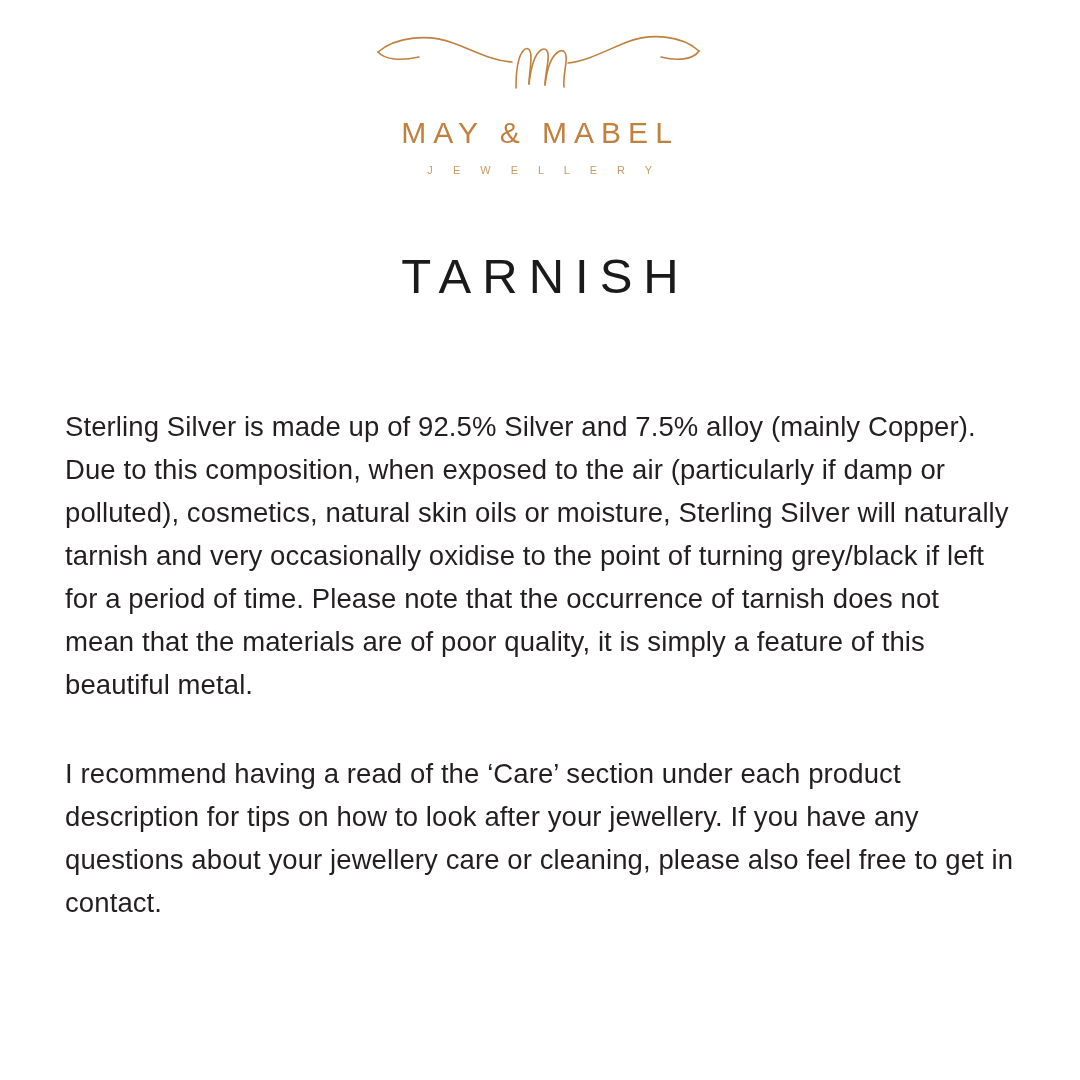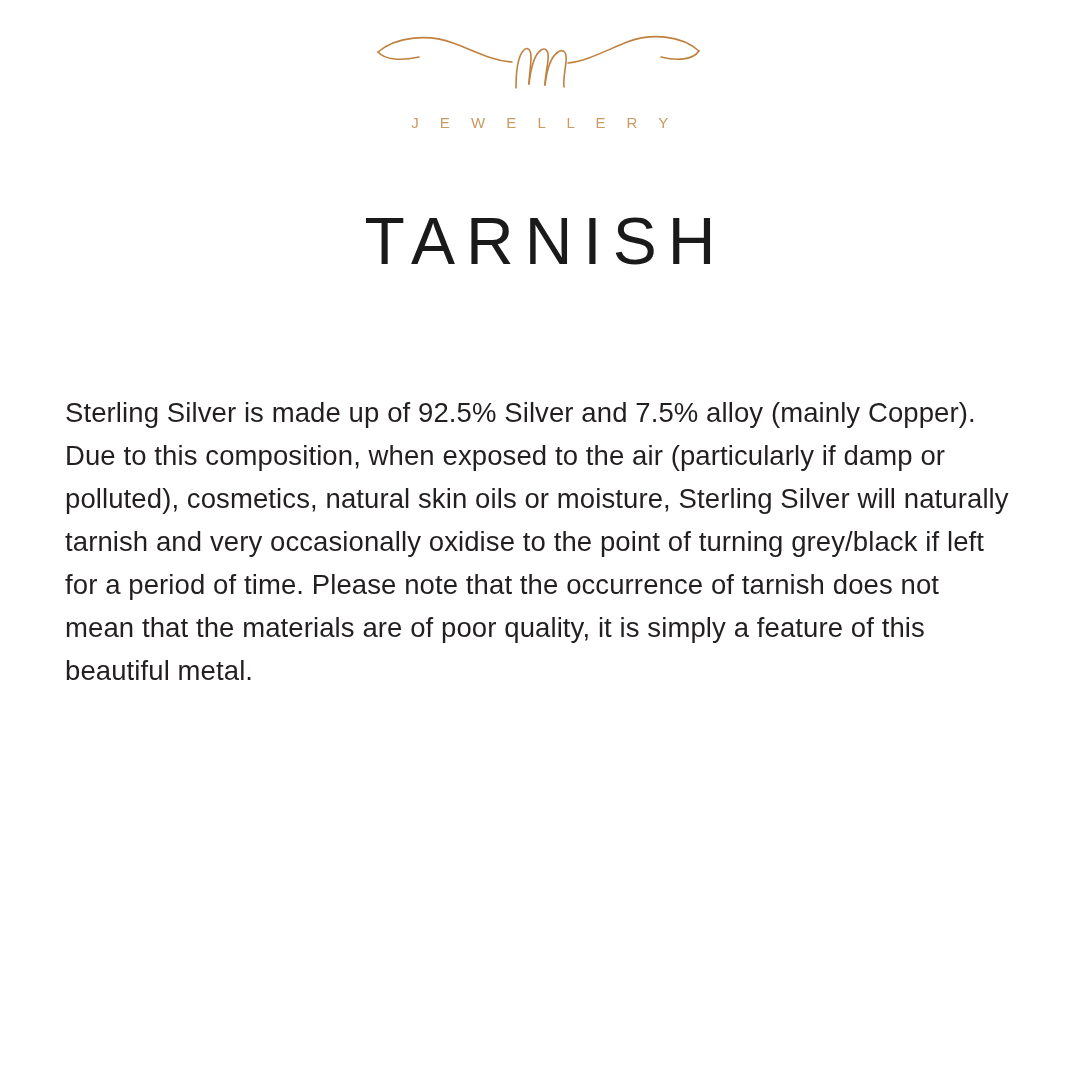--- a/index.html
+++ b/index.html
@@ -44,33 +44,33 @@
     font-size: 30px;
     letter-spacing: 7px;
     color: #c0813f;
     font-family: "Liberation Sans", sans-serif;
     font-weight: 400;
     white-space: nowrap;
   }
 
   .brand-sub {
     margin-top: 14px;
-    font-size: 15px;
+    font-size: 11px;
     letter-spacing: 8.5px;
     color: #c99a63;
     font-family: "Liberation Sans", sans-serif;
     font-weight: 400;
     white-space: nowrap;
     padding-left: 8px;
   }
 
   
   .doc-title {
     margin-top: 72px;
-    font-size: 66px;
+    font-size: 49px;
     letter-spacing: 11px;
     color: #1a1a1a;
     font-weight: 400;
     font-family: "Liberation Sans", sans-serif;
     padding-left: 11px;
   }
 
   
   .body-copy {
     width: 950px;
@@ -109,22 +109,24 @@
           <path d="M141 58 C 141 40, 143 27, 148 21 C 152 16, 156 19, 156 27 C 156 36, 154 47, 154 54"></path>
           <path d="M154 54 C 156 36, 160 24, 166 20 C 171 17, 174 21, 173 30 C 172 40, 170 48, 170 55"></path>
           <path d="M170 55 C 172 38, 177 26, 183 22 C 189 18, 192 23, 191 32 C 190 42, 188 50, 189 57"></path>
 
           <path d="M193 33 C 212 31, 232 20, 252 12 C 276 3, 306 5, 324 21"></path>
           <path d="M324 21 C 318 30, 302 31, 286 27"></path>
         </g>
       </svg>
     </span>
 
+    <div class="brand-name">MAY &amp; MABEL</div>
     <div class="brand-sub">J E W E L L E R Y</div>
   </div>
 
   <h1 class="doc-title">TARNISH</h1>
 
   <div class="body-copy">
     <p class="para">Sterling Silver is made up of 92.5% Silver and 7.5% alloy (mainly Copper). Due to this composition, when exposed to the air (particularly if damp or polluted), cosmetics, natural skin oils or moisture, Sterling Silver will naturally tarnish and very occasionally oxidise to the point of turning grey/black if left for a period of time. Please note that the occurrence of tarnish does not mean that the materials are of poor quality, it is simply a feature of this beautiful metal.</p>
+    <p class="para">I recommend having a read of the ‘Care’ section under each product description for tips on how to look after your jewellery. If you have any questions about your jewellery care or cleaning, please also feel free to get in contact.</p>
   </div>
 
 </div>
 
 </body></html>

